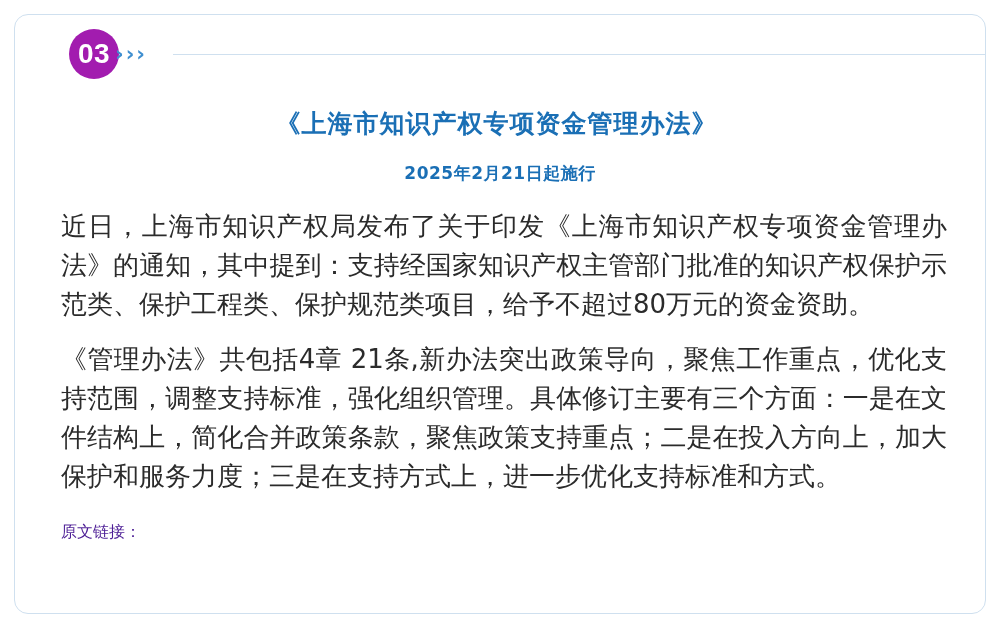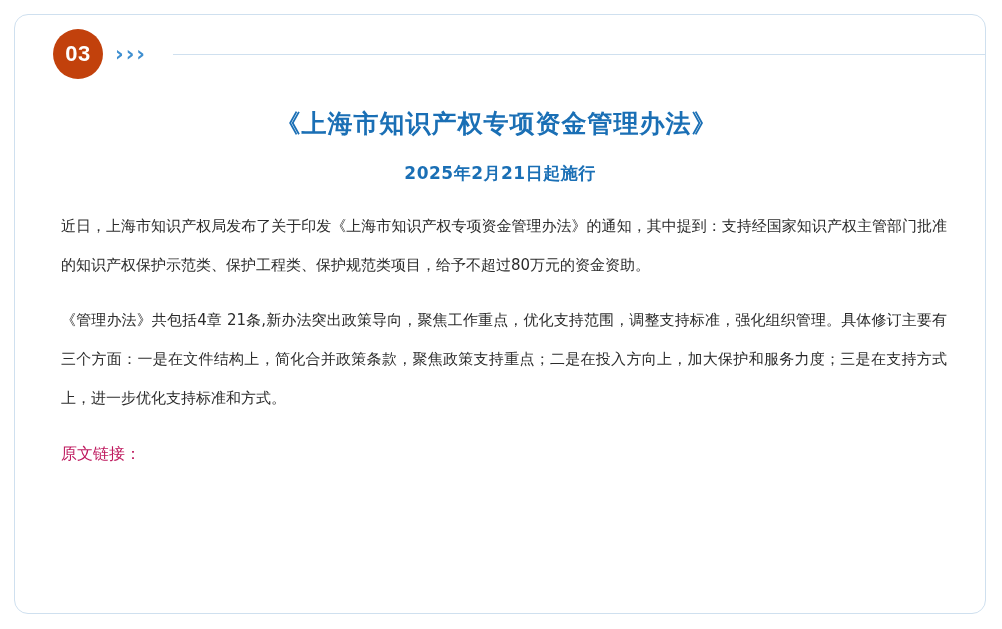--- a/index.html
+++ b/index.html
@@ -30,28 +30,28 @@
   .header {
     position: absolute;
     left: 0;
     top: 0;
     width: 100%;
     height: 76px;
   }
 
   .badge {
     position: absolute;
-    left: 38px;
+    left: 54px;
     top: 14px;
     width: 50px;
     height: 50px;
     border-radius: 50%;
-    background: #c2410c;
+    background: #a21caf;
     color: #ffffff;
-    font-size: 22px;
+    font-size: 28px;
     font-weight: bold;
     display: flex;
     align-items: center;
     justify-content: center;
     letter-spacing: 0.5px;
   }
 
   .chevrons {
     position: absolute;
     left: 100px;
@@ -101,30 +101,30 @@
 
   .body {
     position: absolute;
     left: 46px;
     right: 38px;
     top: 192px;
   }
 
   .para {
     color: #2b2b2b;
-    font-size: 15px;
+    font-size: 26px;
     line-height: 39px;
     text-align: justify;
     margin: 0 0 16px 0;
     font-family: "DejaVu Sans", "Liberation Sans", sans-serif;
   }
 
   .source-label {
     margin-top: 22px;
-    color: #be185d;
+    color: #4c1d95;
     font-size: 16px;
     line-height: 27px;
     font-family: "DejaVu Sans", "Liberation Sans", sans-serif;
   }
 
   .source-url {
     color: #9aa3ab;
     font-size: 16px;
     line-height: 27px;
     word-break: break-all;

